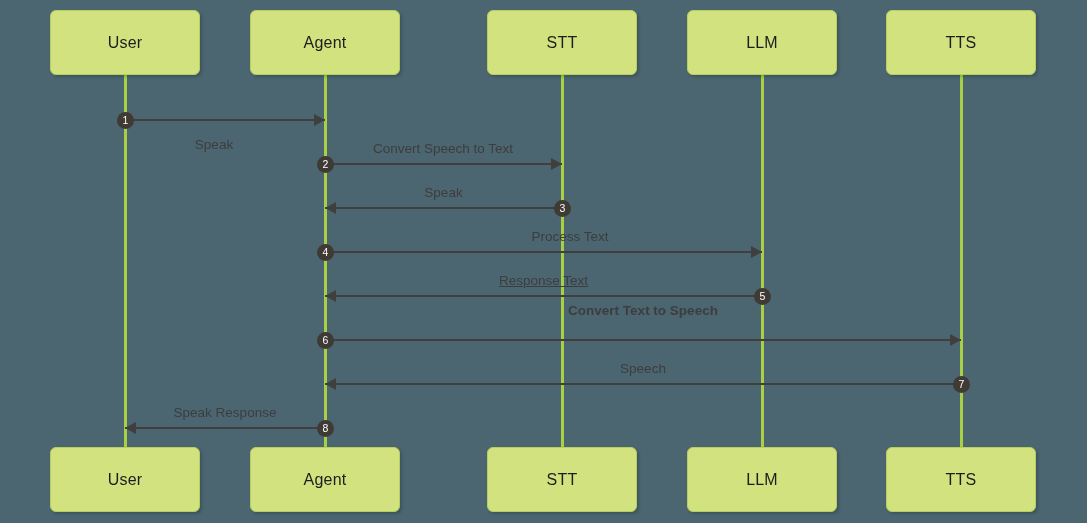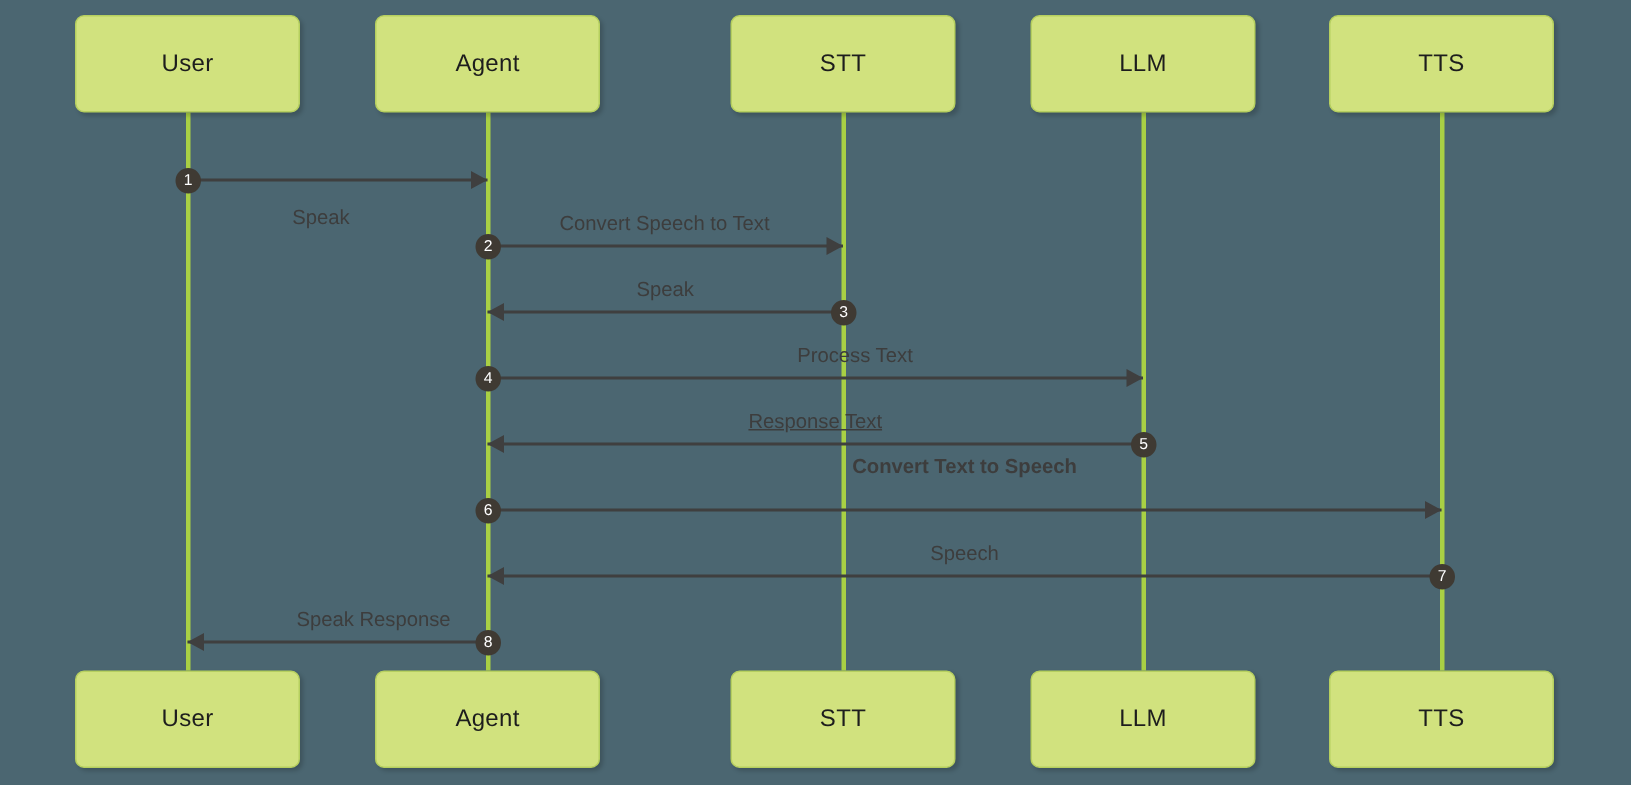--- a/index.html
+++ b/index.html
@@ -153,15 +153,15 @@
     <div class="msg-line" style="left: 325px; width: 636px; top: 339px;"></div>
     <div class="arrowhead right" style="top: 334px; left: 950px;"></div>
     <div class="msg-label" style="left: 643px; top: 303px; font-weight: bold;">Convert Text to Speech</div>
     <div class="seq-num" style="left: 317px; top: 332px;">6</div>
     <div class="msg-line" style="left: 325px; width: 636px; top: 383px;"></div>
     <div class="arrowhead left" style="top: 378px; left: 325px;"></div>
     <div class="msg-label" style="left: 643px; top: 361px;">Speech</div>
     <div class="seq-num" style="left: 953px; top: 376px;">7</div>
     <div class="msg-line" style="left: 125px; width: 200px; top: 427px;"></div>
     <div class="arrowhead left" style="top: 422px; left: 125px;"></div>
-    <div class="msg-label" style="left: 225px; top: 405px; margin-left: 24px;">Speak Response</div>
+    <div class="msg-label" style="left: 225px; top: 405px;">Speak Response</div>
     <div class="seq-num" style="left: 317px; top: 420px;">8</div>
   </div>
 
 </body></html>

